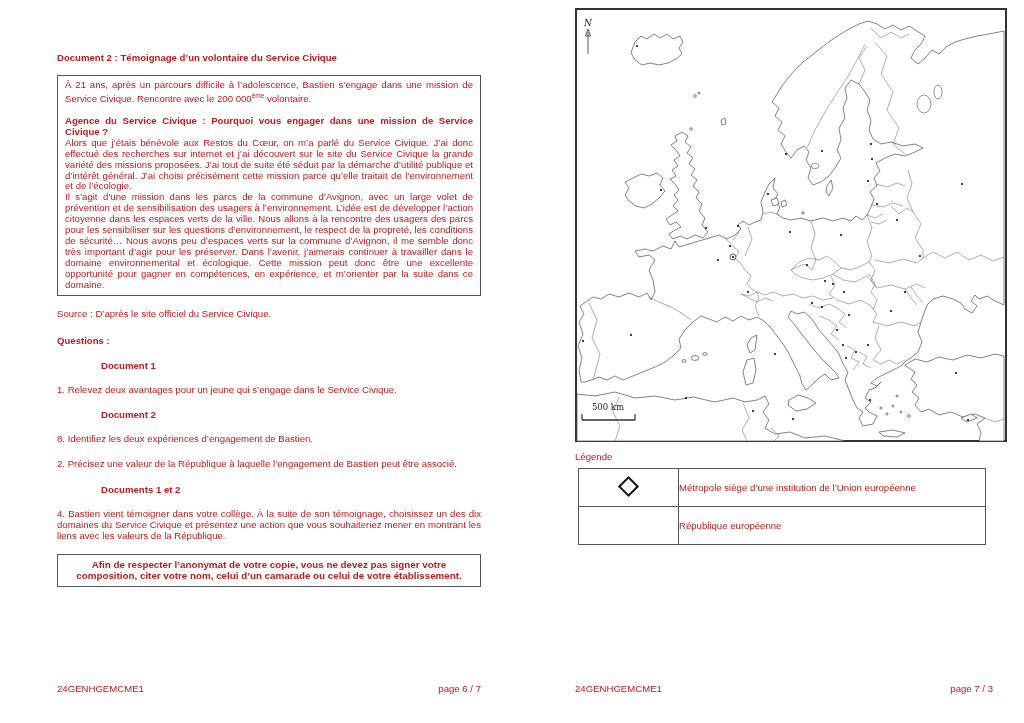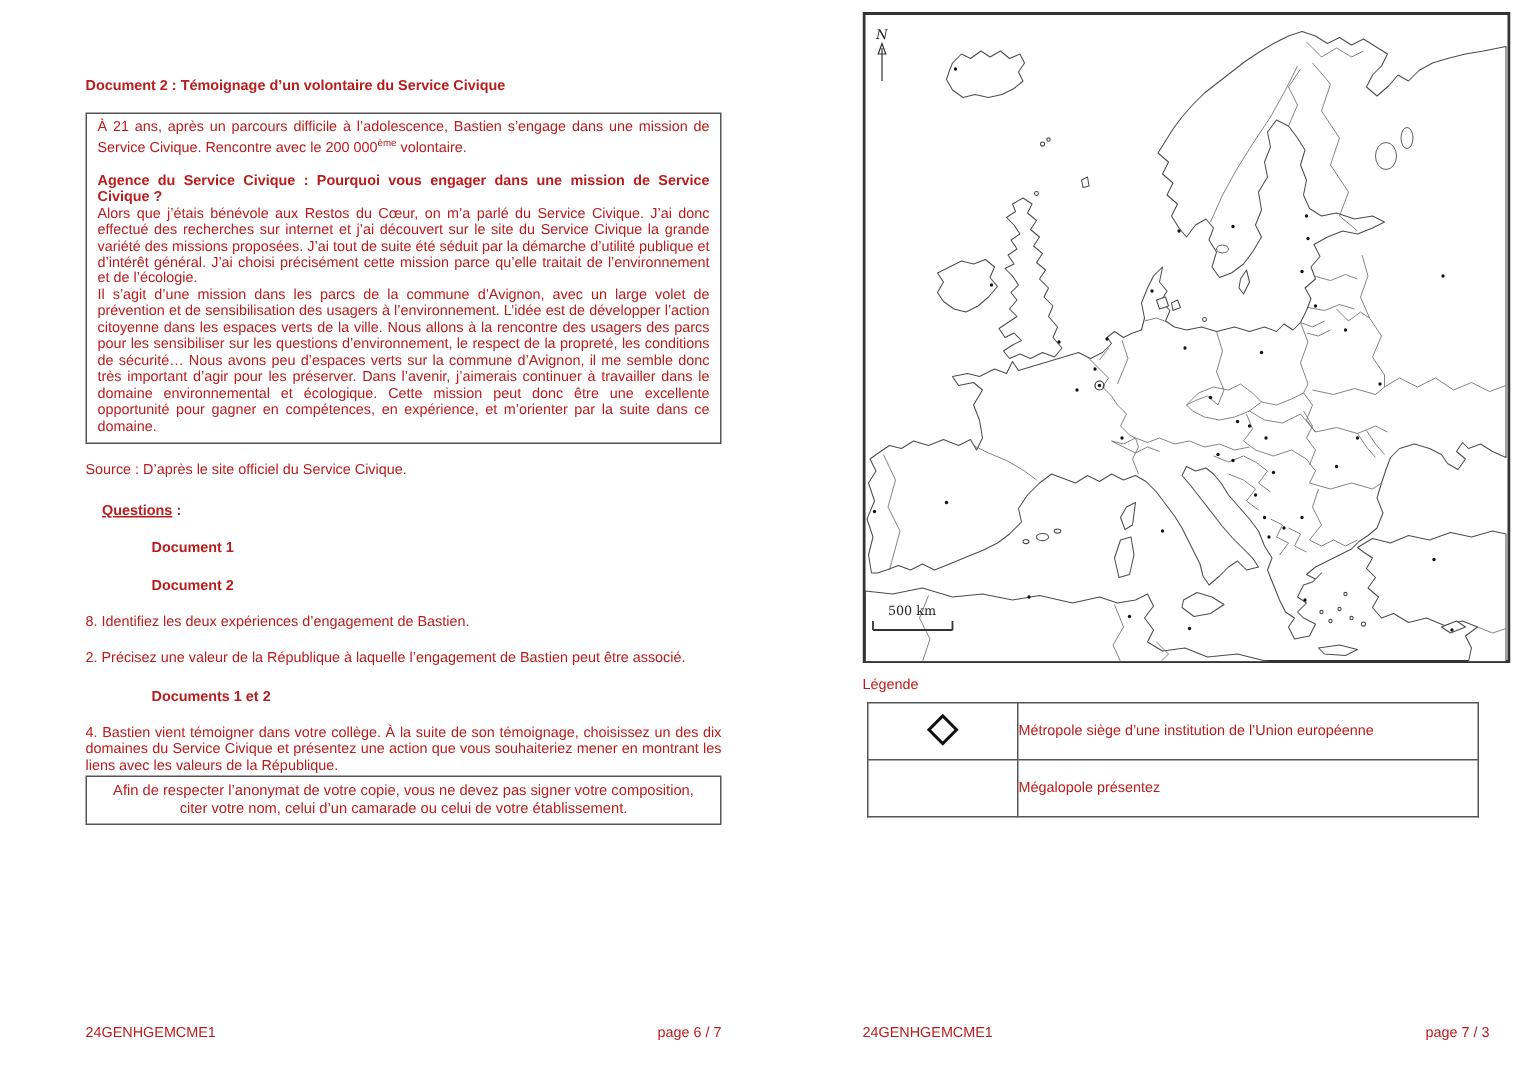--- a/index.html
+++ b/index.html
@@ -8,25 +8,25 @@
   
   .page-left{position:absolute;left:57px;top:0;width:424px;}
   .doc-title{margin-top:52px;font-size:9.6px;font-weight:bold;}
   .doc-box{margin-top:12px;border:1px solid #555;padding:4px 7px;font-size:9.6px;line-height:10.9px;}
   .doc-box p{margin:0;text-align:justify;}
   .doc-box p.gap{margin-top:11px;}
   .bold{font-weight:bold;}
   sup{font-size:6.5px;}
   .source-line{margin-top:12px;font-size:9.6px;}
   .questions-line{margin-top:16px;font-size:9.6px;font-weight:bold;}
-  .questions-line .u{text-decoration:underline;margin-left:11px;}
+  .questions-line .u{}
   .sec-heading{margin-top:14px;font-size:9.6px;font-weight:bold;padding-left:44px;}
   .q-item{margin-top:14px;font-size:9.6px;line-height:10.9px;text-align:justify;margin-bottom:0;}
-  .warning-box{border:1px solid #555;padding:4px 10px;font-size:9.8px;line-height:11.5px;
-               font-weight:normal;text-align:center;}
+  .warning-box{margin-top:12px;border:1px solid #555;padding:4px 10px;font-size:9.8px;line-height:11.5px;
+               font-weight:bold;text-align:center;}
   .footer{position:absolute;top:683px;width:424px;display:flex;justify-content:space-between;
           font-size:9.6px;}
   
   .page-right{position:absolute;left:568px;top:0;width:440px;}
   .annexe-box{margin-top:50px;width:418px;border:1px solid #555;padding:4px 6px;font-size:9.8px;
               line-height:11.5px;font-weight:bold;text-align:center;}
   .map-wrap{margin-top:8px;margin-left:7px;width:432px;height:434px;}
   .legende-label{margin-top:9px;margin-left:7px;font-size:9.6px;}
   .legend-table{margin-top:6px;margin-left:10px;width:408px;border-collapse:collapse;}
   .legend-table td{border:1px solid #555;font-size:9.6px;height:37px;padding:0;}
@@ -55,20 +55,21 @@
       <p class="gap bold">Agence du Service Civique : Pourquoi vous engager dans une mission de Service Civique ?</p>
       <p>Alors que j’étais bénévole aux Restos du Cœur, on m’a parlé du Service Civique. J’ai donc effectué des recherches sur internet et j’ai découvert sur le site du Service Civique la grande variété des missions proposées. J’ai tout de suite été séduit par la démarche d’utilité publique et d’intérêt général. J’ai choisi précisément cette mission parce qu’elle traitait de l’environnement et de l’écologie.</p>
       <p>Il s’agit d’une mission dans les parcs de la commune d’Avignon, avec un large volet de prévention et de sensibilisation des usagers à l’environnement. L’idée est de développer l’action citoyenne dans les espaces verts de la ville. Nous allons à la rencontre des usagers des parcs pour les sensibiliser sur les questions d’environnement, le respect de la propreté, les conditions de sécurité… Nous avons peu d’espaces verts sur la commune d’Avignon, il me semble donc très important d’agir pour les préserver. Dans l’avenir, j’aimerais continuer à travailler dans le domaine environnemental et écologique. Cette mission peut donc être une excellente opportunité pour gagner en compétences, en expérience, et m’orienter par la suite dans ce domaine.</p>
     </div>
 
     <div class="source-line">Source : D’après le site officiel du Service Civique.</div>
 
     <div class="questions-line"><span class="u">Questions</span><span> :</span></div>
 
     <div class="sec-heading">Document 1</div>
+    <p class="q-item">1. Relevez deux avantages pour un jeune qui s’engage dans le Service Civique.</p>
 
     <div class="sec-heading">Document 2</div>
     <p class="q-item">8. Identifiez les deux expériences d’engagement de Bastien.</p>
     <p class="q-item">2. Précisez une valeur de la République à laquelle l’engagement de Bastien peut être associé.</p>
 
     <div class="sec-heading">Documents 1 et 2</div>
     <p class="q-item">4. Bastien vient témoigner dans votre collège. À la suite de son témoignage, choisissez un des dix domaines du Service Civique et présentez une action que vous souhaiteriez mener en montrant les liens avec les valeurs de la République.</p>
 
     <div class="warning-box">Afin de respecter l’anonymat de votre copie, vous ne devez pas signer votre composition, citer votre nom, celui d’un camarade ou celui de votre établissement.</div>
 
@@ -245,21 +246,21 @@
     <div class="legende-label">Légende</div>
 
     <table class="legend-table">
       <tbody>
           <tr>
         <td class="legend-sym"><span class="diamond"></span></td>
         <td class="legend-lbl">Métropole siège d’une institution de l’Union européenne</td>
       </tr>
       <tr>
         <td class="legend-sym"></td>
-        <td class="legend-lbl">Mégalopole présentez</td>
+        <td class="legend-lbl">République européenne</td>
       </tr>
     </tbody>
       </table>
 
     <div class="footer-r">
       <span>24GENHGEMCME1</span>
       <span>page 7 / 3</span>
     </div>
   </div>
 

